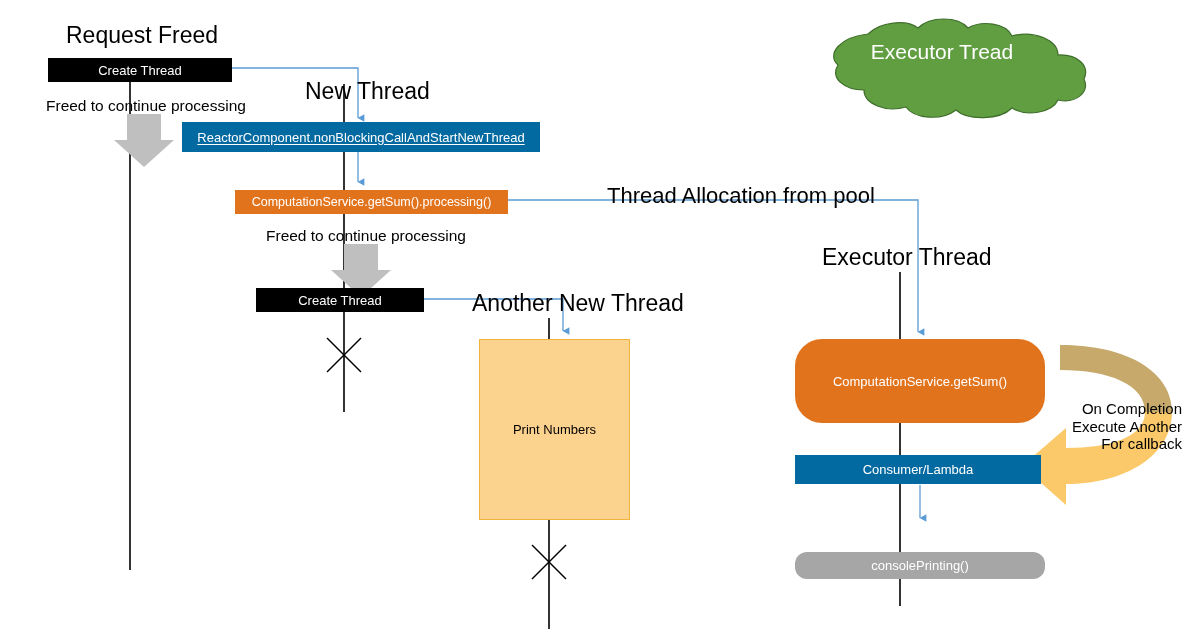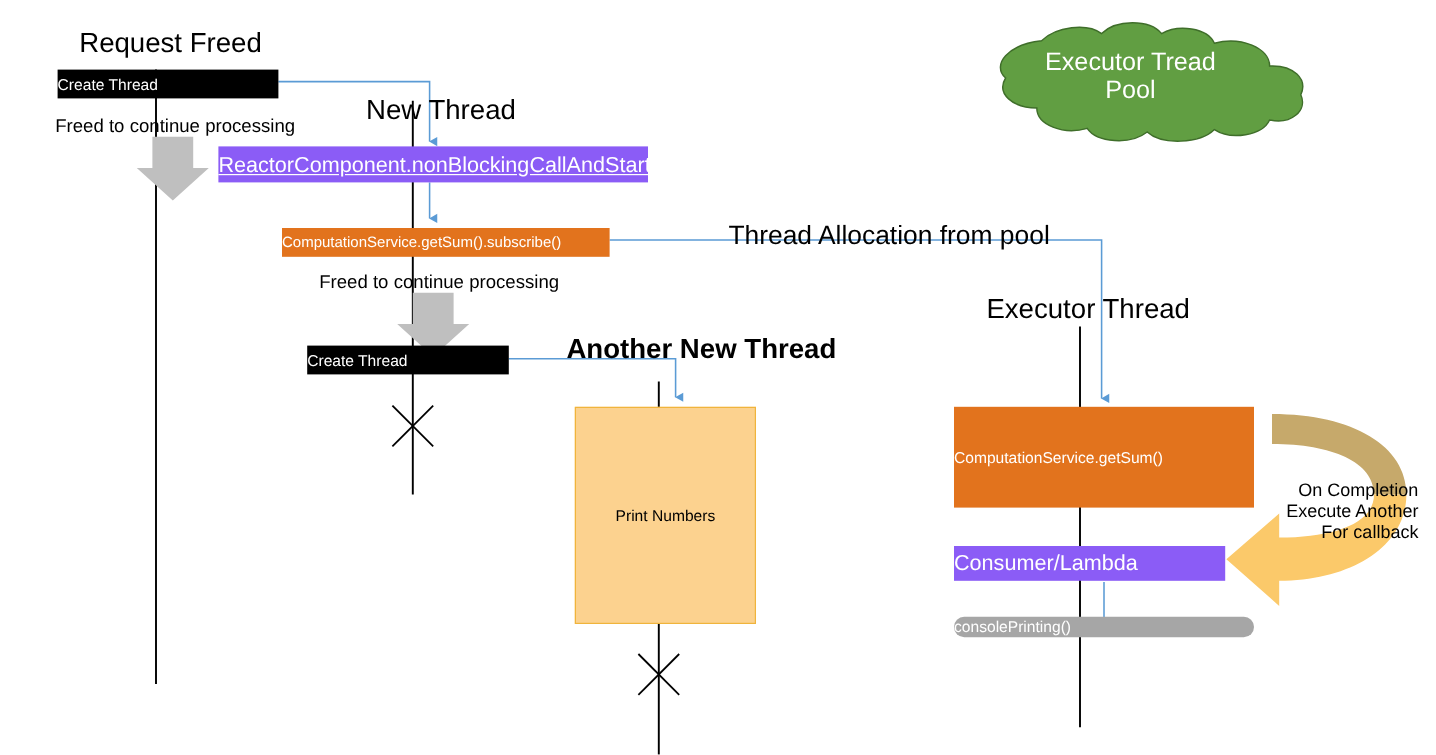--- a/index.html
+++ b/index.html
@@ -8,25 +8,25 @@
   svg.layer{position:absolute;left:0;top:0;width:1197px;height:629px;overflow:visible;}
 
   
   .lifeline-label{
     position:absolute;color:#000;font-size:23px;line-height:1;
     white-space:nowrap;font-family:"Liberation Sans",sans-serif;
   }
 
   
   .box{
-    position:absolute;display:flex;align-items:center;
+    position:absolute;display:flex;align-items:center;justify-content:center;
     text-align:center;box-sizing:border-box;font-family:"Liberation Sans",sans-serif;
   }
   .box-black{background:#000000;color:#ffffff;font-size:13px;}
-  .box-blue{background:#8b5cf6;color:#ffffff;font-size:18px;}
+  .box-blue{background:#0369a1;color:#ffffff;font-size:13px;}
   .box-orange{background:#E2731D;color:#ffffff;font-size:12.5px;}
   .box-orange-big{background:#E2731D;color:#ffffff;font-size:13px;}
   .box-gray{background:#A6A6A6;color:#ffffff;font-size:13px;}
   .box-yellow{background:#FCD28F;border:1px solid #F0B43C;color:#000;font-size:13px;
               align-items:center;justify-content:center;}
   .underline-squiggle{
     text-decoration:underline;text-decoration-color:#ffffff;
     text-underline-offset:2px;position:relative;
   }
 
@@ -132,63 +132,62 @@
                L1066,505
                L1022,466
                L1066,428
                L1066,448
                C1110,448 1145,437 1145,412 Z" fill="#FBC96A"></path>
     </g>
   </svg>
 
   <div class="lifeline-label" style="left:66px;  top:24px;">Request Freed</div>
   <div class="lifeline-label" style="left:305px; top:80px;">New Thread</div>
-  <div class="lifeline-label" style="left:472px; top:279px;font-weight:bold;">Another New Thread</div>
+  <div class="lifeline-label" style="left:472px; top:292px;">Another New Thread</div>
   <div class="lifeline-label" style="left:822px; top:246px;">Executor Thread</div>
 
   <div class="box box-black" style="left:48px; top:58px; width:184px; height:24px;">
     <span>Create Thread</span>
   </div>
 
   <div class="box box-blue" style="left:182px; top:122px; width:358px; height:30px;">
     <span class="underline-squiggle">ReactorComponent.nonBlockingCallAndStartNewThread</span>
   </div>
 
   <div class="box box-orange" style="left:235px; top:190px; width:273px; height:24px;">
-    <span>ComputationService.getSum().subscribe()</span>
+    <span>ComputationService.getSum().processing()</span>
   </div>
 
   <div class="box box-black" style="left:256px; top:288px; width:168px; height:24px;">
     <span>Create Thread</span>
   </div>
 
   <div class="box box-yellow" style="left:479px; top:339px; width:151px; height:181px;">
     <span>Print Numbers</span>
   </div>
 
-  <div class="box box-orange-big" style="left:795px; top:339px; width:250px; height:84px;">
+  <div class="box box-orange-big" style="left:795px; top:339px; width:250px; height:84px;border-radius:27px;">
     <span>ComputationService.getSum()</span>
   </div>
 
-  <div class="box box-blue" style="left:795px; top:455px; width:226px; height:29px;">
+  <div class="box box-blue" style="left:795px; top:455px; width:246px; height:29px;">
     <span>Consumer/Lambda</span>
   </div>
 
-  <div class="box box-gray" style="left:795px; top:514px; width:250px; height:17px;border-radius:12px;">
+  <div class="box box-gray" style="left:795px; top:552px; width:250px; height:27px;border-radius:12px;">
     <span>consolePrinting()</span>
   </div>
 
   <div class="annot annot-16" style="left:46px; top:97px;">Freed to continue processing</div>
   <div class="annot annot-16" style="left:266px; top:227px;">Freed to continue processing</div>
   <div class="annot annot-22" style="left:573px; top:183px;">Thread Allocation from pool</div>
 
   <div class="annot annot-15" style="left:1042px; top:400px; width:140px;text-align:right;">
     <div>On Completion</div>
     <div>Execute Another</div>
     <div>For callback</div>
   </div>
 
   <div class="cloud-text" style="left:856px; top:40px; width:172px;">
     <div>Executor Tread</div>
-    <div>Pool</div>
   </div>
 
 </div>
 
 </body></html>

